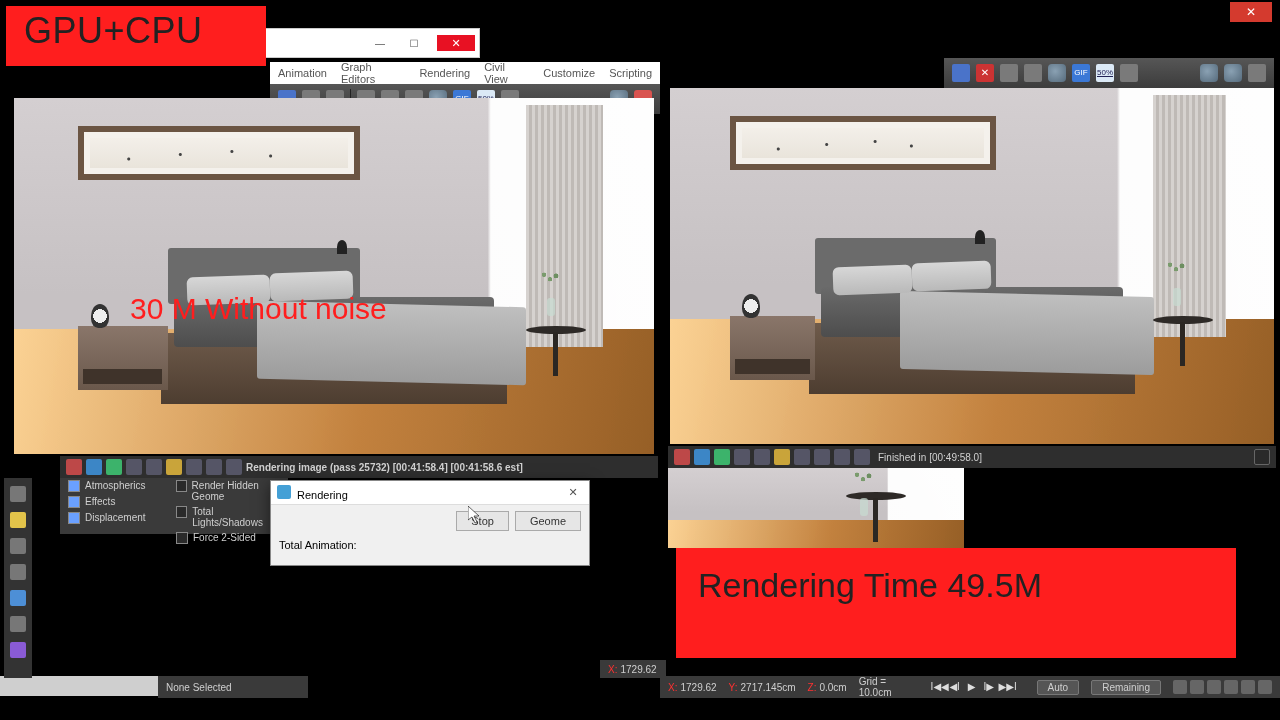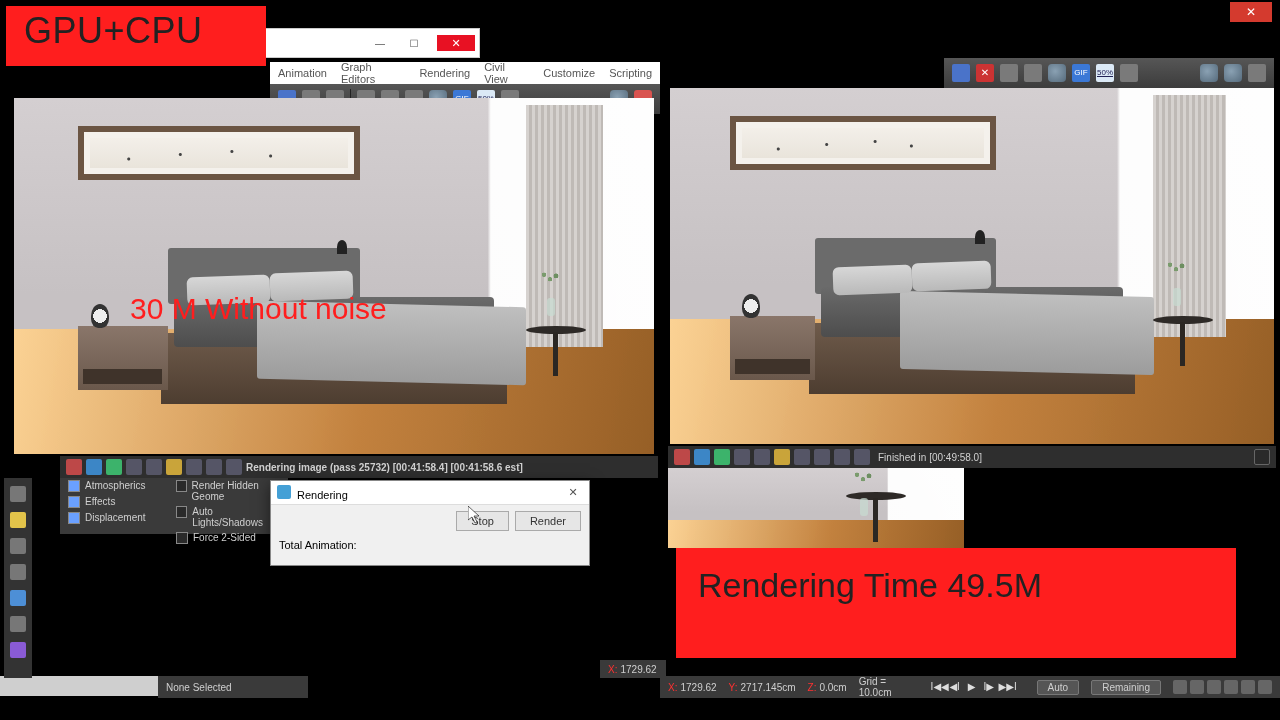--- a/index.html
+++ b/index.html
@@ -191,21 +191,21 @@
       </div>
     <div class="chk on">
         <span>Displacement</span>
       </div>
   </div>
   <div class="rollout" style="left:168px; top:478px; width:120px; height:56px;">
     <div class="chk">
         <span>Render Hidden Geome</span>
       </div>
     <div class="chk">
-        <span>Auto Lights/Shadows</span>
+        <span>Total Lights/Shadows</span>
       </div>
     <div class="chk">
         <span>Force 2-Sided</span>
       </div>
   </div>
 
   <div class="side-tool-col" style="left:4px; top:478px; height:200px;">
     <span class="s"></span>
     <span class="s y"></span>
     <span class="s"></span>
@@ -216,21 +216,21 @@
   </div>
 
   <div class="dialog" style="left:270px; top:480px; width:320px;">
     <div class="titlebar">
       <span><span class="ico"></span><span>Rendering</span></span>
       <span class="closebtn">✕</span>
     </div>
     <div class="body">
       <div class="btn-row">
         <button class="btn">Stop</button>
-        <button class="btn">Render</button>
+        <button class="btn">Geome</button>
       </div>
       <div style="position:absolute;left:8px;top:34px;">Total Animation:</div>
     </div>
   </div>
   <div class="cursor" style="left:468px; top:506px;">
     <svg viewBox="0 0 12 18">
         <path d="M0 0 L0 14 L4 11 L7 17 L9 16 L6 10 L11 10 Z" fill="#fff" stroke="#000" stroke-width="0.6"></path>
       </svg>
   </div>
 

